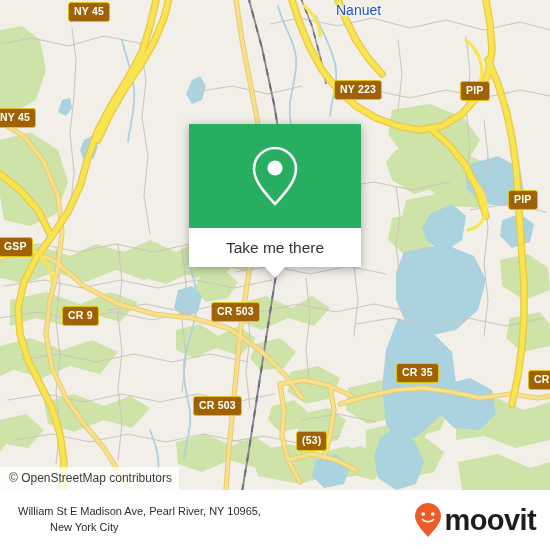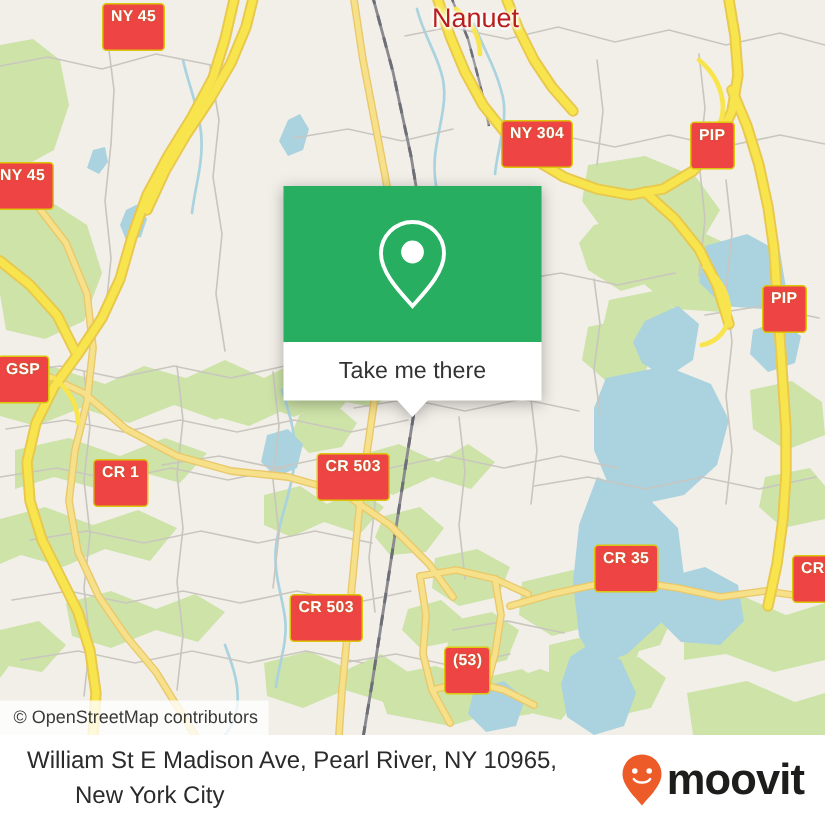--- a/index.html
+++ b/index.html
@@ -16,43 +16,44 @@
     position: absolute; left: 0; top: 0;
     width: 550px; height: 490px;
     background: #f2efe9;
     overflow: hidden;
   }
   #mapsvg { position: absolute; left: 0; top: 0; }
 
   
   .shield {
     position: absolute;
-    background: #ef4444;
+    background: #a16207;
     border: 1.6px solid #dcc60b;
     border-radius: 3px;
     color: #ffffff;
     font-weight: bold;
     font-size: 10.5px;
     letter-spacing: .2px;
     line-height: 1;
-    padding: 3px 5px 16px 5px;
+    padding: 3px 5px 4px 5px;
     white-space: nowrap;
     text-shadow: 0 0 2px rgba(140,120,0,.55);
     font-family: "Liberation Sans", sans-serif;
     text-align: center;
   }
 
   
   .place-label {
     position: absolute;
-    color: #b91c1c;
-    font-size: 18px;
+    color: #1d4ed8;
+    font-size: 14px;
     font-family: "Liberation Sans", sans-serif;
     white-space: nowrap;
     text-shadow: 0 0 3px #fff, 0 0 3px #fff, 0 0 3px #fff, 1px 1px 2px #fff;
+    margin-left: 48px;
   }
 
   
   #callout {
     position: absolute;
     left: 189px; top: 124px;
     width: 172px;
     filter: drop-shadow(0 2px 5px rgba(0,0,0,.30));
   }
   #callout-top {
@@ -97,21 +98,21 @@
   #footer {
     position: absolute;
     left: 0; top: 490px;
     width: 550px; height: 60px;
     background: #ffffff;
     display: flex; align-items: center;
     padding: 0 14px 0 18px;
   }
   #footer-text {
     flex: 1;
-    font-size: 16px;
+    font-size: 11px;
     color: #2b2b2b;
     line-height: 1.42;
     font-family: "Liberation Sans", sans-serif;
     padding-right: 8px;
   }
   #footer-text .l2 { display: block; margin-left: 32px; }
   #brand { display: flex; align-items: center; gap: 2px; text-align: center; }
   #brand-word {
     font-size: 29px;
     font-weight: bold;
@@ -310,25 +311,25 @@
         <path d="M470 178 C480 186 486 196 486 208 C486 220 478 228 468 230"></path>
         <path d="M304 6 C314 14 320 24 320 36"></path>
         <path d="M36 252 C46 260 52 270 52 282"></path>
       </g>
     </svg>
 
     <div class="place-label" style="left:288px; top:2px;">Nanuet</div>
 
     <div class="shield" style="left:68px;  top:2px;">NY 45</div>
     <div class="shield" style="left:-6px;  top:108px;">NY 45</div>
-    <div class="shield" style="left:334px; top:80px;">NY 304</div>
+    <div class="shield" style="left:334px; top:80px;">NY 223</div>
     <div class="shield" style="left:460px; top:81px;">PIP</div>
     <div class="shield" style="left:508px; top:190px;">PIP</div>
     <div class="shield" style="left:-2px;  top:237px;">GSP</div>
-    <div class="shield" style="left:62px;  top:306px;">CR 1</div>
+    <div class="shield" style="left:62px;  top:306px;">CR 9</div>
     <div class="shield" style="left:211px; top:302px;">CR 503</div>
     <div class="shield" style="left:193px; top:396px;">CR 503</div>
     <div class="shield" style="left:396px; top:363px;">CR 35</div>
     <div class="shield" style="left:528px; top:370px;">CR</div>
     <div class="shield" style="left:296px; top:431px;">(53)</div>
 
     <div id="callout">
       <div id="callout-top">
         <svg width="54" height="66" viewBox="0 0 54 66">
           <path d="M27 5 C15.4 5 6 14.4 6 26 C6 39 19 52 27 61 C35 52 48 39 48 26

